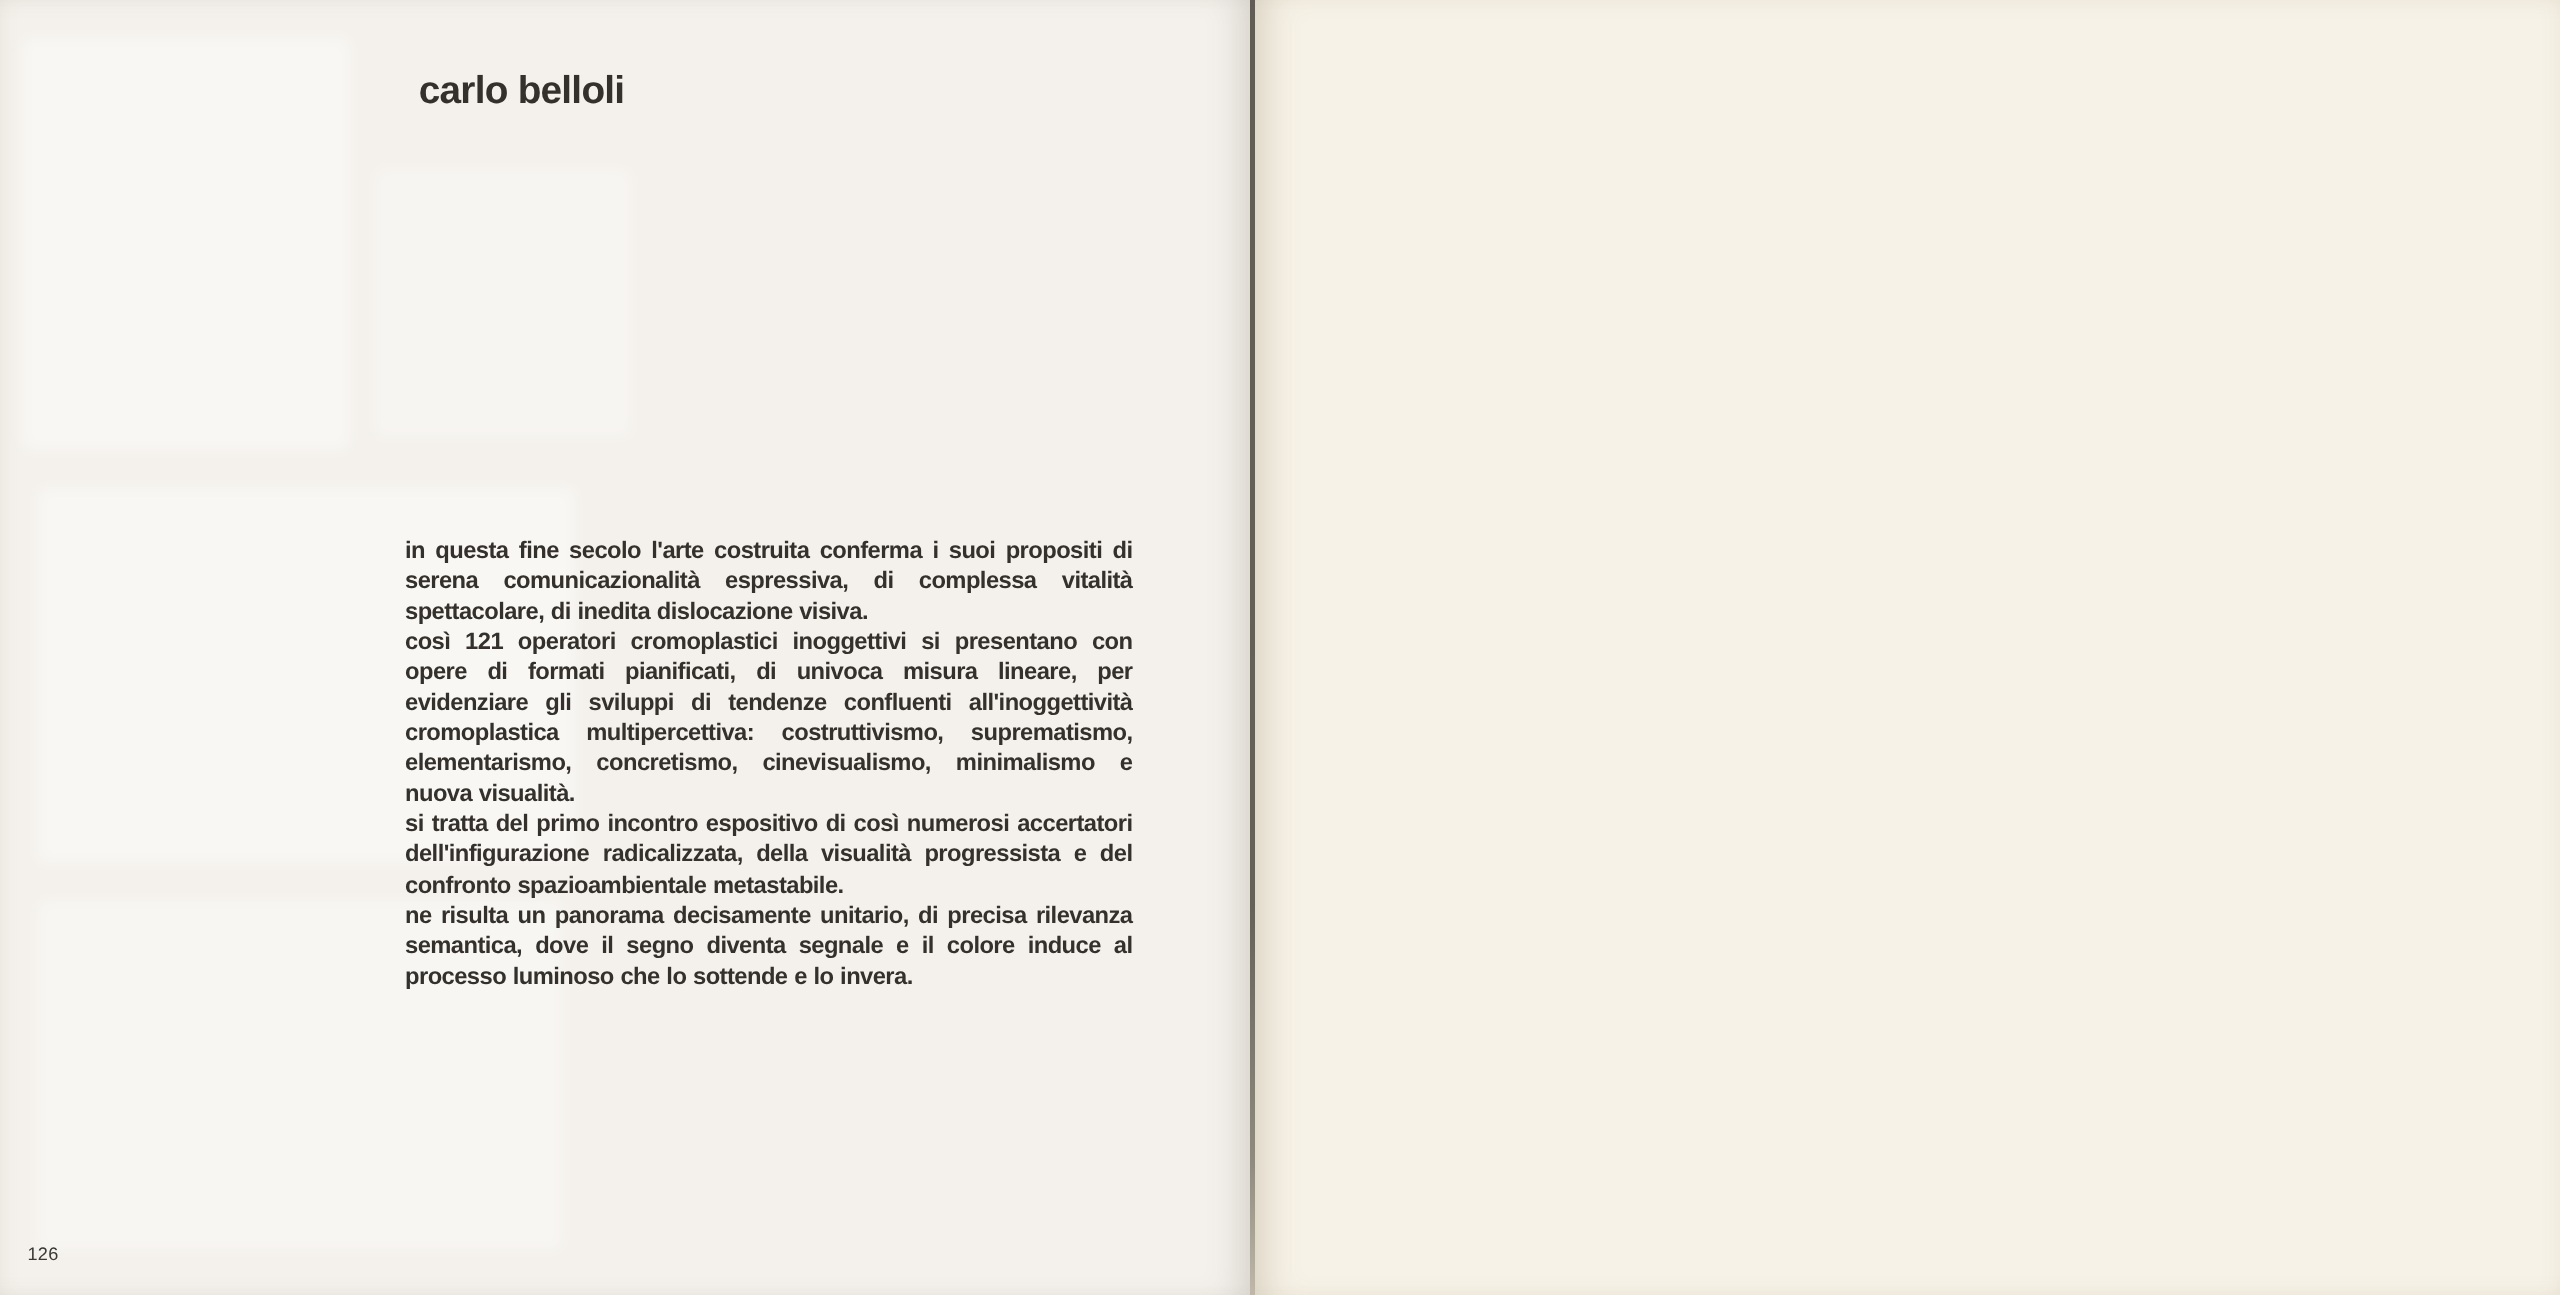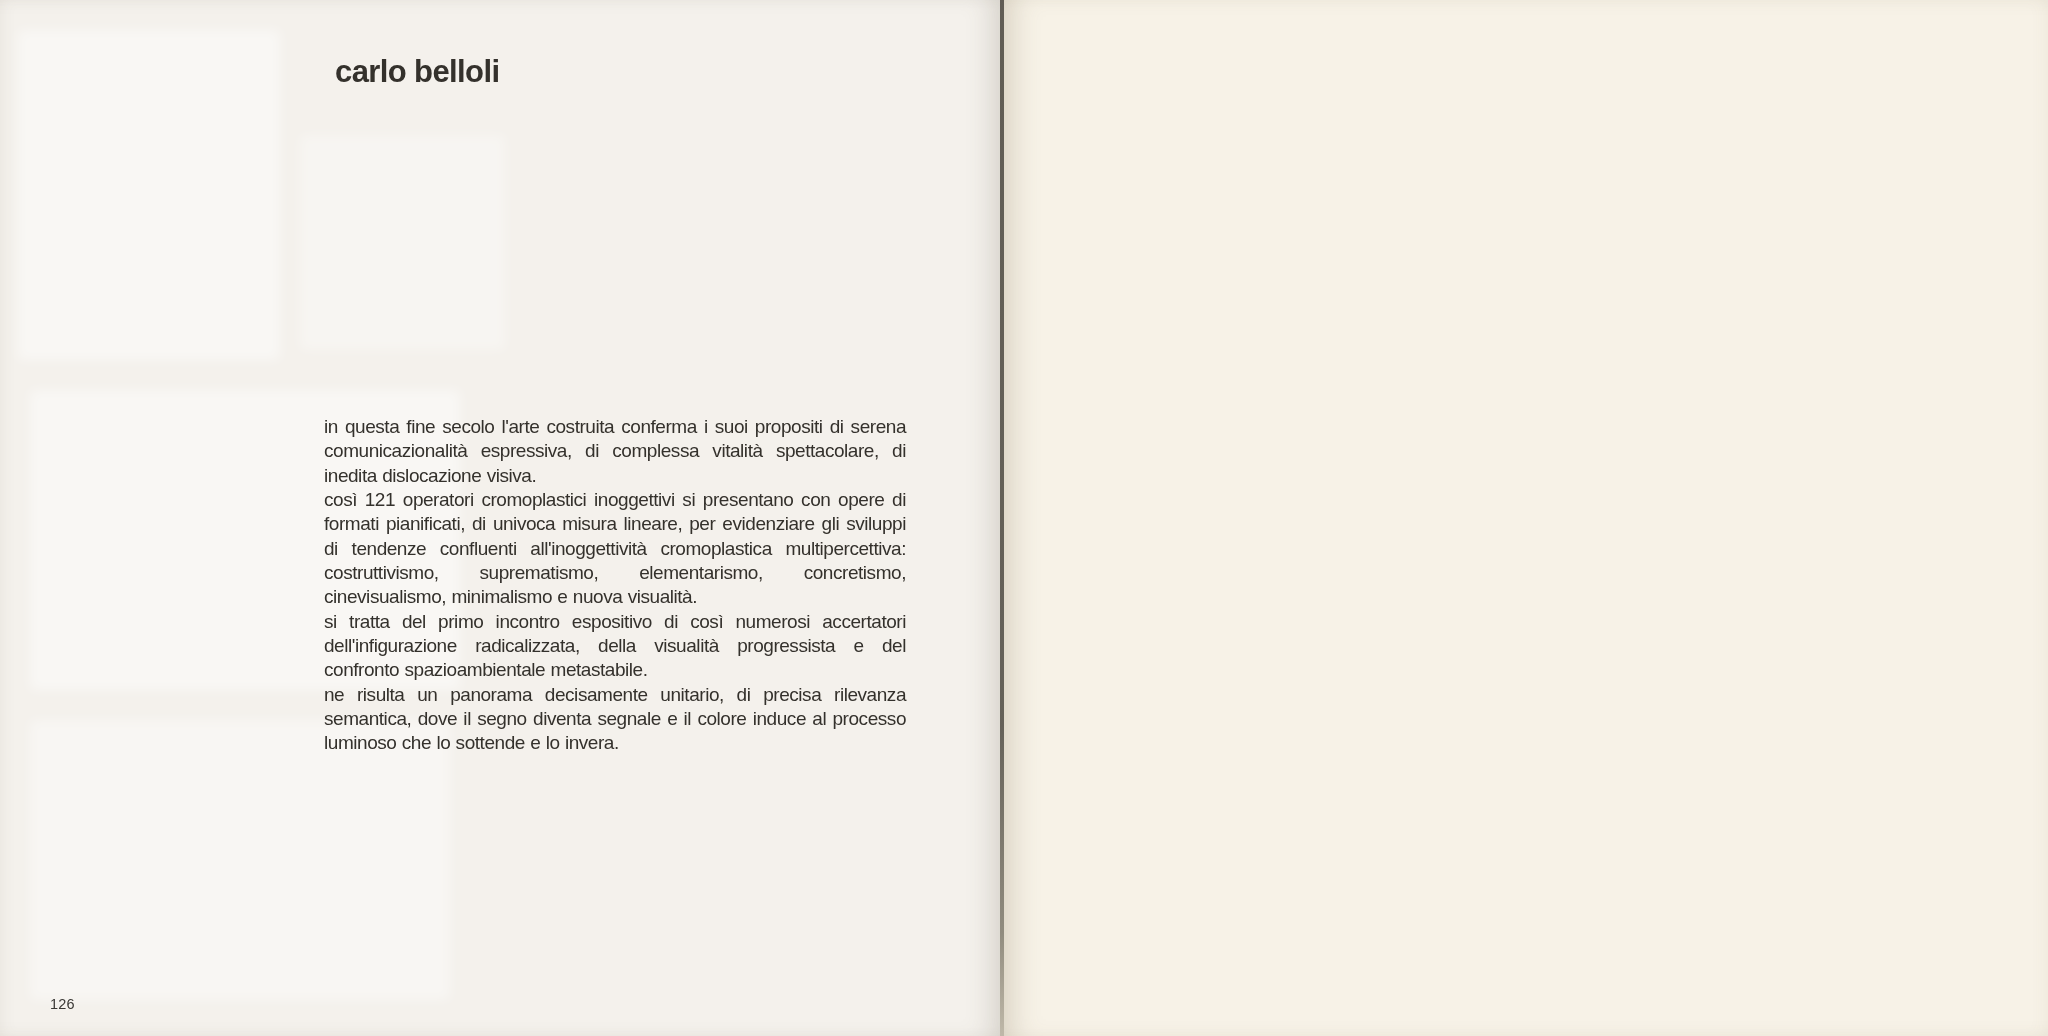--- a/index.html
+++ b/index.html
@@ -68,28 +68,28 @@
     position: absolute;
     color: var(--text, #34312c);
     font-size: 19px;
     line-height: 24.35px;
     letter-spacing: -0.45px;
     word-spacing: 0.5px;
     text-align: justify;
     hyphens: none;
   }
   .body-col p { margin: 0; }
-  .col-left  { left: 324px; top: 415px; width: 582px; }
+  .col-left  { left: 324px; top: 429px; width: 582px; font-weight: bold; }
   .page-number {
     position: absolute;
     font-size: 14.5px; line-height: 1;
     letter-spacing: 0.2px;
     color: var(--page-number, #3a3835);
   }
-  .page-number-left  { left: 22px;  top: 997px; margin-left: 28px; }
+  .page-number-left  { left: 22px;  top: 997px; }
 </style>
 </head>
 <body>
 
 <div class="spread">
 
   <div class="page page-left">
     <div class="ghost-rect" style="left:18px; top:30px; width:262px; height:330px;"></div>
     <div class="ghost-rect" style="left:300px; top:135px; width:205px; height:215px; background:rgba(255,255,255,0.32);"></div>
     <div class="ghost-rect" style="left:30px; top:390px; width:430px; height:300px;"></div>

